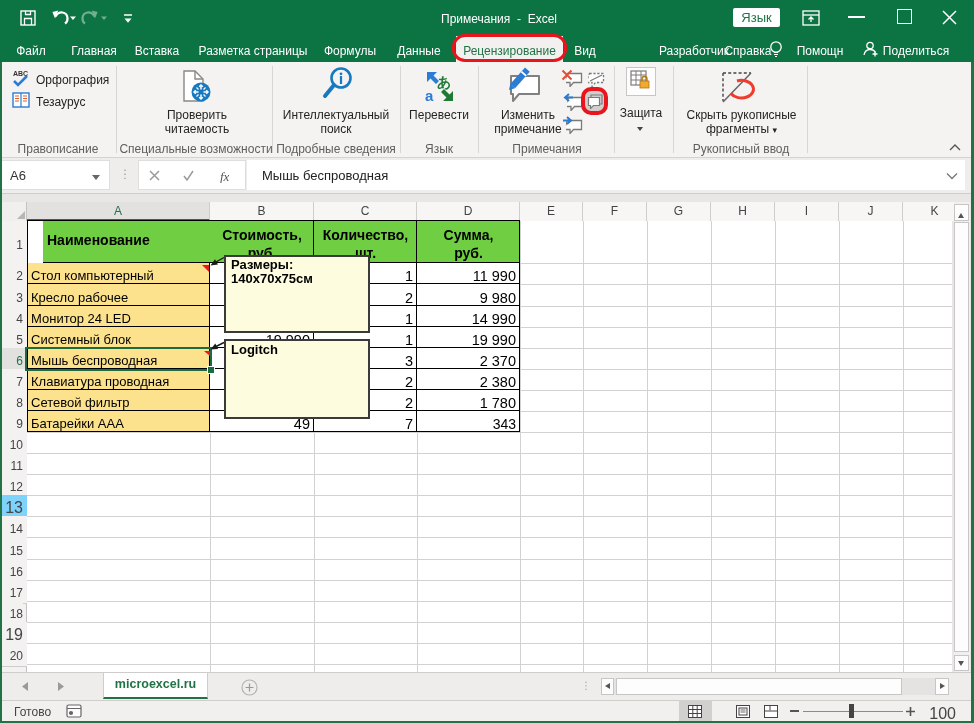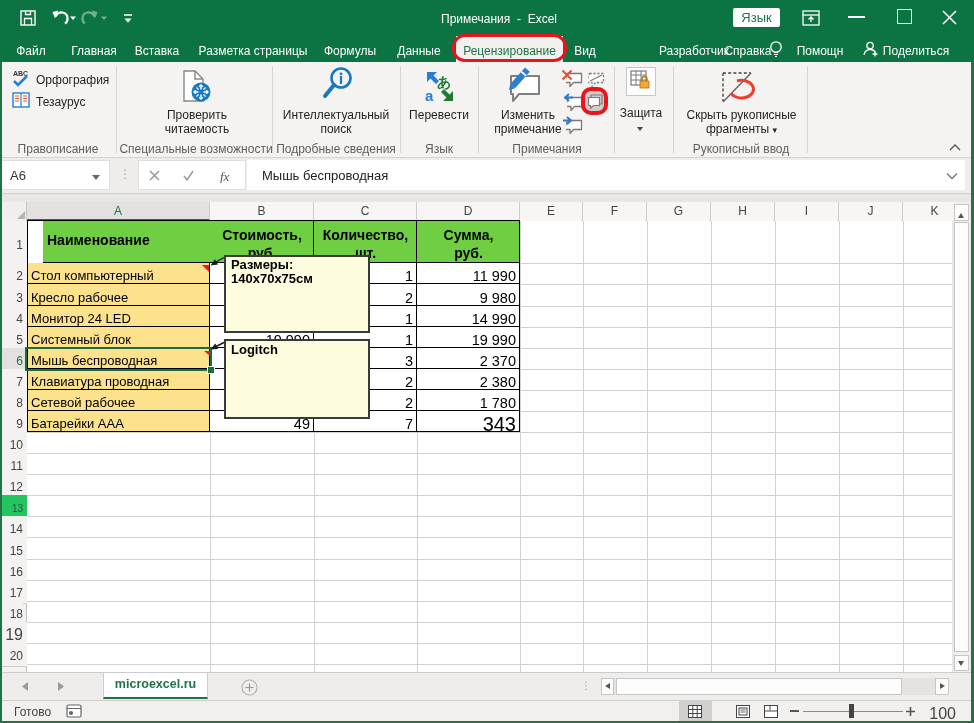--- a/index.html
+++ b/index.html
@@ -213,21 +213,21 @@
 <div class="ab" style="left:0;top:284px;width:23px;height:21px;background:#f3f2f1;border-bottom:1px solid #cfcdcb;font-size:12px;color:#444444;text-align:right;display:flex;align-items:center;justify-content:flex-end;padding-right:4px;padding-top:3px;">3</div>
 <div class="ab" style="left:0;top:306px;width:23px;height:20px;background:#f3f2f1;border-bottom:1px solid #cfcdcb;font-size:12px;color:#444444;text-align:right;display:flex;align-items:center;justify-content:flex-end;padding-right:4px;padding-top:3px;">4</div>
 <div class="ab" style="left:0;top:327px;width:23px;height:20px;background:#f3f2f1;border-bottom:1px solid #cfcdcb;font-size:12px;color:#444444;text-align:right;display:flex;align-items:center;justify-content:flex-end;padding-right:4px;padding-top:3px;">5</div>
 <div class="ab" style="left:0;top:348px;width:23px;height:20px;background:#e2e1e0;border-bottom:1px solid #cfcdcb;font-size:12px;color:#217346;text-align:right;display:flex;align-items:center;justify-content:flex-end;padding-right:4px;padding-top:3px;">6</div>
 <div class="ab" style="left:0;top:369px;width:23px;height:20px;background:#f3f2f1;border-bottom:1px solid #cfcdcb;font-size:12px;color:#444444;text-align:right;display:flex;align-items:center;justify-content:flex-end;padding-right:4px;padding-top:3px;">7</div>
 <div class="ab" style="left:0;top:390px;width:23px;height:20px;background:#f3f2f1;border-bottom:1px solid #cfcdcb;font-size:12px;color:#444444;text-align:right;display:flex;align-items:center;justify-content:flex-end;padding-right:4px;padding-top:3px;">8</div>
 <div class="ab" style="left:0;top:411px;width:23px;height:20px;background:#f3f2f1;border-bottom:1px solid #cfcdcb;font-size:12px;color:#444444;text-align:right;display:flex;align-items:center;justify-content:flex-end;padding-right:4px;padding-top:3px;">9</div>
 <div class="ab" style="left:0;top:432px;width:23px;height:20px;background:#f3f2f1;border-bottom:1px solid #cfcdcb;font-size:12px;color:#444444;text-align:right;display:flex;align-items:center;justify-content:flex-end;padding-right:4px;padding-top:3px;">10</div>
 <div class="ab" style="left:0;top:453px;width:23px;height:20px;background:#f3f2f1;border-bottom:1px solid #cfcdcb;font-size:12px;color:#444444;text-align:right;display:flex;align-items:center;justify-content:flex-end;padding-right:4px;padding-top:3px;">11</div>
 <div class="ab" style="left:0;top:474px;width:23px;height:20px;background:#f3f2f1;border-bottom:1px solid #cfcdcb;font-size:12px;color:#444444;text-align:right;display:flex;align-items:center;justify-content:flex-end;padding-right:4px;padding-top:3px;">12</div>
-<div class="ab" style="left:0;top:495px;width:23px;height:20px;background:#22c55e;border-bottom:1px solid #cfcdcb;font-size:10px;color:#444444;text-align:right;display:flex;align-items:center;justify-content:flex-end;padding-right:4px;padding-top:3px;">13</div>
+<div class="ab" style="left:0;top:495px;width:23px;height:20px;background:#7dd3fc;border-bottom:1px solid #cfcdcb;font-size:16px;color:#444444;text-align:right;display:flex;align-items:center;justify-content:flex-end;padding-right:4px;padding-top:3px;">13</div>
 <div class="ab" style="left:0;top:516px;width:23px;height:20px;background:#f3f2f1;border-bottom:1px solid #cfcdcb;font-size:12px;color:#444444;text-align:right;display:flex;align-items:center;justify-content:flex-end;padding-right:4px;padding-top:3px;">14</div>
 <div class="ab" style="left:0;top:537px;width:23px;height:21px;background:#f3f2f1;border-bottom:1px solid #cfcdcb;font-size:12px;color:#444444;text-align:right;display:flex;align-items:center;justify-content:flex-end;padding-right:4px;padding-top:3px;">15</div>
 <div class="ab" style="left:0;top:559px;width:23px;height:20px;background:#f3f2f1;border-bottom:1px solid #cfcdcb;font-size:12px;color:#444444;text-align:right;display:flex;align-items:center;justify-content:flex-end;padding-right:4px;padding-top:3px;">16</div>
 <div class="ab" style="left:0;top:580px;width:23px;height:20px;background:#f3f2f1;border-bottom:1px solid #cfcdcb;font-size:12px;color:#444444;text-align:right;display:flex;align-items:center;justify-content:flex-end;padding-right:4px;padding-top:3px;">17</div>
 <div class="ab" style="left:0;top:601px;width:23px;height:20px;background:#f3f2f1;border-bottom:1px solid #cfcdcb;font-size:12px;color:#444444;text-align:right;display:flex;align-items:center;justify-content:flex-end;padding-top:3px;">18</div>
 <div class="ab" style="left:0;top:622px;width:23px;height:20px;background:#f3f2f1;border-bottom:1px solid #cfcdcb;font-size:16px;color:#444444;text-align:right;display:flex;align-items:center;justify-content:flex-end;padding-right:4px;padding-top:3px;">19</div>
 <div class="ab" style="left:0;top:643px;width:23px;height:20px;background:#f3f2f1;border-bottom:1px solid #cfcdcb;font-size:12px;color:#444444;text-align:right;display:flex;align-items:center;justify-content:flex-end;padding-right:4px;padding-top:3px;">20</div>
 <div class="ab" style="left:210px;top:221px;width:1px;height:451px;background:#d2d2d2;"></div>
 <div class="ab" style="left:314px;top:221px;width:1px;height:451px;background:#d2d2d2;"></div>
 <div class="ab" style="left:417px;top:221px;width:1px;height:451px;background:#d2d2d2;"></div>
@@ -282,28 +282,28 @@
 <div class="ab" style="left:314px;top:327px;width:103px;height:21px;background:#ffffff;border-right:1.5px solid #000;border-bottom:1.5px solid #000;font-size:14.5px;font-weight:normal;color:#000;line-height:16px;text-align:right;padding:5px 3px 0 4px;box-sizing:border-box;overflow:hidden;">1</div>
 <div class="ab" style="left:417px;top:327px;width:103px;height:21px;background:#ffffff;border-right:1.5px solid #000;border-bottom:1.5px solid #000;font-size:14.5px;font-weight:normal;color:#000;line-height:16px;text-align:right;padding:5px 3px 0 4px;box-sizing:border-box;overflow:hidden;">19 990</div>
 <div class="ab" style="left:27px;top:348px;width:183px;height:21px;background:#fce28d;border-right:1.5px solid #000;border-bottom:1.5px solid #000;font-size:13px;font-weight:normal;color:#000;line-height:16px;text-align:left;padding:5px 3px 0 4px;box-sizing:border-box;overflow:hidden;">Мышь беспроводная</div>
 <div class="ab" style="left:210px;top:348px;width:104px;height:21px;background:#ffffff;border-right:1.5px solid #000;border-bottom:1.5px solid #000;font-size:14.5px;font-weight:normal;color:#000;line-height:16px;text-align:right;padding:5px 3px 0 4px;box-sizing:border-box;overflow:hidden;"></div>
 <div class="ab" style="left:314px;top:348px;width:103px;height:21px;background:#ffffff;border-right:1.5px solid #000;border-bottom:1.5px solid #000;font-size:14.5px;font-weight:normal;color:#000;line-height:16px;text-align:right;padding:5px 3px 0 4px;box-sizing:border-box;overflow:hidden;">3</div>
 <div class="ab" style="left:417px;top:348px;width:103px;height:21px;background:#ffffff;border-right:1.5px solid #000;border-bottom:1.5px solid #000;font-size:14.5px;font-weight:normal;color:#000;line-height:16px;text-align:right;padding:5px 3px 0 4px;box-sizing:border-box;overflow:hidden;">2 370</div>
 <div class="ab" style="left:27px;top:369px;width:183px;height:21px;background:#fce28d;border-right:1.5px solid #000;border-bottom:1.5px solid #000;font-size:13px;font-weight:normal;color:#000;line-height:16px;text-align:left;padding:5px 3px 0 4px;box-sizing:border-box;overflow:hidden;">Клавиатура проводная</div>
 <div class="ab" style="left:210px;top:369px;width:104px;height:21px;background:#ffffff;border-right:1.5px solid #000;border-bottom:1.5px solid #000;font-size:14.5px;font-weight:normal;color:#000;line-height:16px;text-align:right;padding:5px 3px 0 4px;box-sizing:border-box;overflow:hidden;"></div>
 <div class="ab" style="left:314px;top:369px;width:103px;height:21px;background:#ffffff;border-right:1.5px solid #000;border-bottom:1.5px solid #000;font-size:14.5px;font-weight:normal;color:#000;line-height:16px;text-align:right;padding:5px 3px 0 4px;box-sizing:border-box;overflow:hidden;">2</div>
 <div class="ab" style="left:417px;top:369px;width:103px;height:21px;background:#ffffff;border-right:1.5px solid #000;border-bottom:1.5px solid #000;font-size:14.5px;font-weight:normal;color:#000;line-height:16px;text-align:right;padding:5px 3px 0 4px;box-sizing:border-box;overflow:hidden;">2 380</div>
-<div class="ab" style="left:27px;top:390px;width:183px;height:21px;background:#fce28d;border-right:1.5px solid #000;border-bottom:1.5px solid #000;font-size:13px;font-weight:normal;color:#000;line-height:16px;text-align:left;padding:5px 3px 0 4px;box-sizing:border-box;overflow:hidden;">Сетевой рабочее</div>
+<div class="ab" style="left:27px;top:390px;width:183px;height:21px;background:#fce28d;border-right:1.5px solid #000;border-bottom:1.5px solid #000;font-size:13px;font-weight:normal;color:#000;line-height:16px;text-align:left;padding:5px 3px 0 4px;box-sizing:border-box;overflow:hidden;">Сетевой фильтр</div>
 <div class="ab" style="left:210px;top:390px;width:104px;height:21px;background:#ffffff;border-right:1.5px solid #000;border-bottom:1.5px solid #000;font-size:14.5px;font-weight:normal;color:#000;line-height:16px;text-align:right;padding:5px 3px 0 4px;box-sizing:border-box;overflow:hidden;"></div>
 <div class="ab" style="left:314px;top:390px;width:103px;height:21px;background:#ffffff;border-right:1.5px solid #000;border-bottom:1.5px solid #000;font-size:14.5px;font-weight:normal;color:#000;line-height:16px;text-align:right;padding:5px 3px 0 4px;box-sizing:border-box;overflow:hidden;">2</div>
 <div class="ab" style="left:417px;top:390px;width:103px;height:21px;background:#ffffff;border-right:1.5px solid #000;border-bottom:1.5px solid #000;font-size:14.5px;font-weight:normal;color:#000;line-height:16px;text-align:right;padding:5px 3px 0 4px;box-sizing:border-box;overflow:hidden;">1 780</div>
 <div class="ab" style="left:27px;top:411px;width:183px;height:21px;background:#fce28d;border-right:1.5px solid #000;border-bottom:1.5px solid #000;font-size:13px;font-weight:normal;color:#000;line-height:16px;text-align:left;padding:5px 3px 0 4px;box-sizing:border-box;overflow:hidden;">Батарейки AAA</div>
 <div class="ab" style="left:210px;top:411px;width:104px;height:21px;background:#ffffff;border-right:1.5px solid #000;border-bottom:1.5px solid #000;font-size:14.5px;font-weight:normal;color:#000;line-height:16px;text-align:right;padding:5px 3px 0 4px;box-sizing:border-box;overflow:hidden;">49</div>
 <div class="ab" style="left:314px;top:411px;width:103px;height:21px;background:#ffffff;border-right:1.5px solid #000;border-bottom:1.5px solid #000;font-size:14.5px;font-weight:normal;color:#000;line-height:16px;text-align:right;padding:5px 3px 0 4px;box-sizing:border-box;overflow:hidden;">7</div>
-<div class="ab" style="left:417px;top:411px;width:103px;height:21px;background:#ffffff;border-right:1.5px solid #000;border-bottom:1.5px solid #000;font-size:20px;font-weight:normal;color:#000;line-height:16px;text-align:right;padding:5px 3px 0 4px;box-sizing:border-box;overflow:hidden;">343</div>
+<div class="ab" style="left:417px;top:411px;width:103px;height:21px;background:#ffffff;border-right:1.5px solid #000;border-bottom:1.5px solid #000;font-size:14px;font-weight:normal;color:#000;line-height:16px;text-align:right;padding:5px 3px 0 4px;box-sizing:border-box;overflow:hidden;">343</div>
 <div class="ab" style="left:27px;top:221px;width:1px;height:211px;background:#000;"></div>
 <div class="ab" style="left:202px;top:265px;width:0;height:0;border-left:7.5px solid transparent;border-top:7px solid #e51c23;"></div>
 <div class="ab" style="left:204px;top:351px;width:0;height:0;border-left:6px solid transparent;border-top:5.5px solid #e51c23;"></div>
 <div class="ab" style="left:25px;top:347px;width:187px;height:24px;border:2.5px solid #1d6b41;box-sizing:border-box;"></div>
 <div class="ab" style="left:207px;top:366px;width:6px;height:6px;background:#1d6b41;border:1px solid #fff;box-sizing:content-box;"></div>
 <svg class="ab" style="left:203px;top:250px" width="24" height="106" viewBox="0 0 24 106">
 <path d="M21 7.5 L12 12.5" stroke="#1a1a1a" stroke-width="1.4"></path>
 <path d="M7.5 15.5 L15 14.5 L12 9.3 Z" fill="#1a1a1a"></path>
 <path d="M21 92.5 L12 97" stroke="#1a1a1a" stroke-width="1.4"></path>
 <path d="M7.5 99.5 L15.1 99 L12.3 93.6 Z" fill="#1a1a1a"></path>

